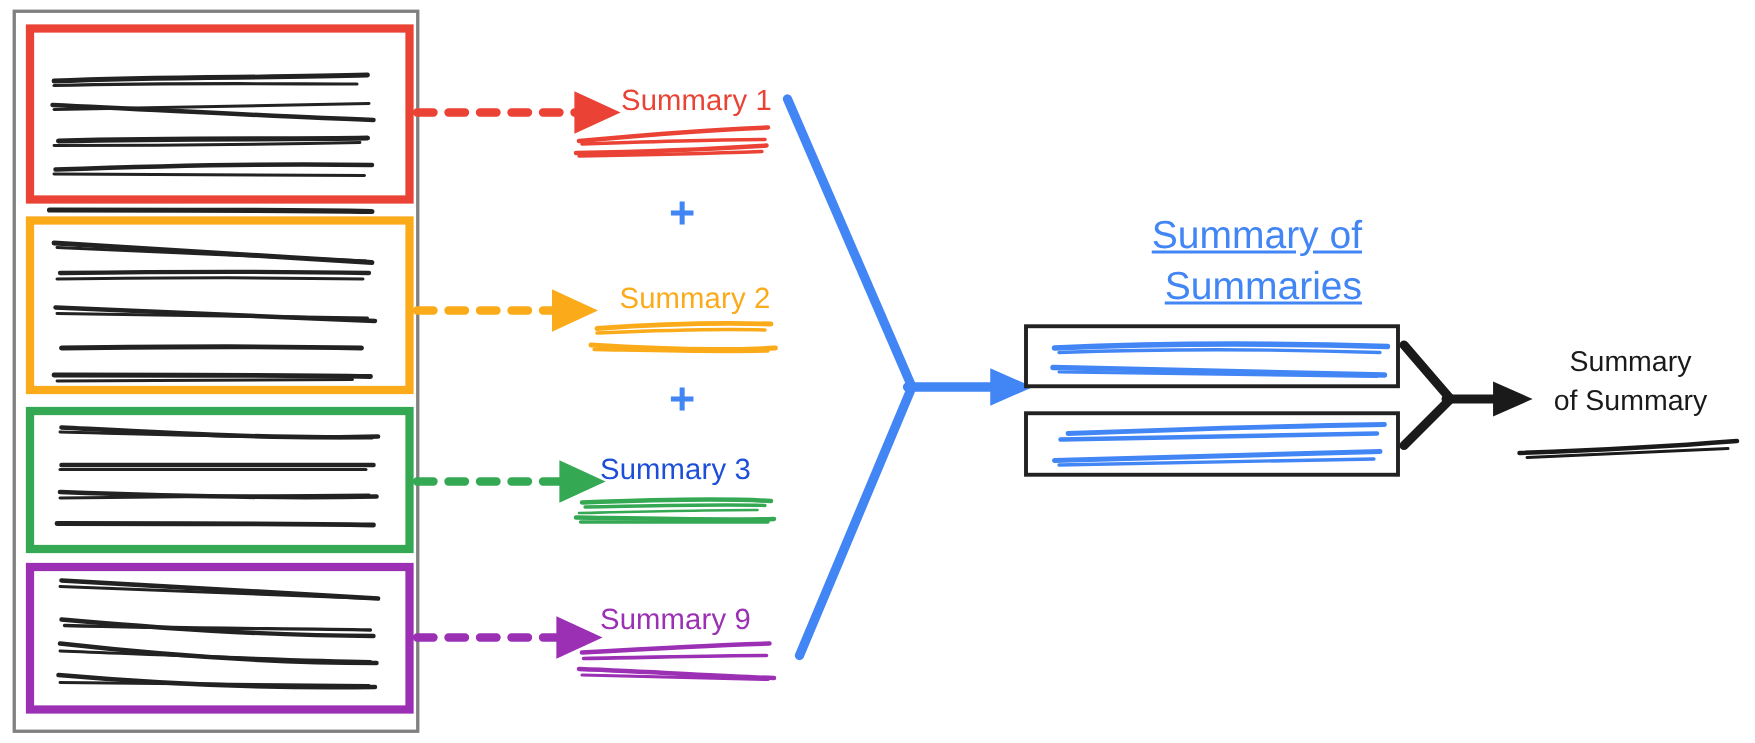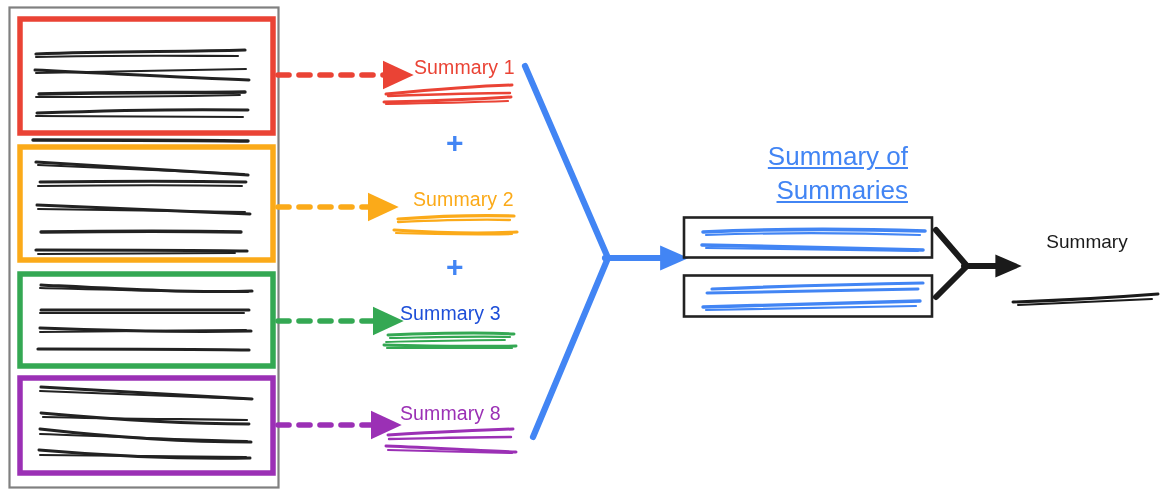--- a/index.html
+++ b/index.html
@@ -206,27 +206,28 @@
 
     <g stroke="#1a1a1a" fill="none" stroke-linecap="round">
       <path d="M1013 302 C 1070 300, 1120 297, 1158 294" stroke-width="3.0"></path>
       <path d="M1018 305 C 1070 303, 1115 301, 1152 299" stroke-width="2.0"></path>
     </g>
   </svg>
 
   <div class="lbl summary-label" style="left:398px; top:56px; color:#ea4335;margin-left:16px;">Summary 1</div>
   <div class="lbl summary-label" style="left:402px; top:188px; color:#fbaa19;margin-left:11px;">Summary 2</div>
   <div class="lbl summary-label" style="left:400px; top:302px; color:#1d4ed8;">Summary 3</div>
-  <div class="lbl summary-label" style="left:400px; top:402px; color:#9b30b5;">Summary 8</div>
+  <div class="lbl summary-label" style="left:400px; top:402px; color:#9b30b5;">Summary 9</div>
 
   <div class="lbl plus" style="left:446px; top:128px; color:#4285f4;">+</div>
   <div class="lbl plus" style="left:446px; top:252px; color:#4285f4;">+</div>
 
   <div class="lbl sos-title" style="left:708px; top:139px; width:200px; color:#4285f4;">
     <div>Summary of</div>
     <div>Summaries</div>
   </div>
 
   <div class="lbl final-title" style="left:1008px; top:209px; width:158px;margin-top:20px;">
     <div>Summary</div>
+    <div>of Summary</div>
   </div>
 
 </div>
 
 </body></html>

